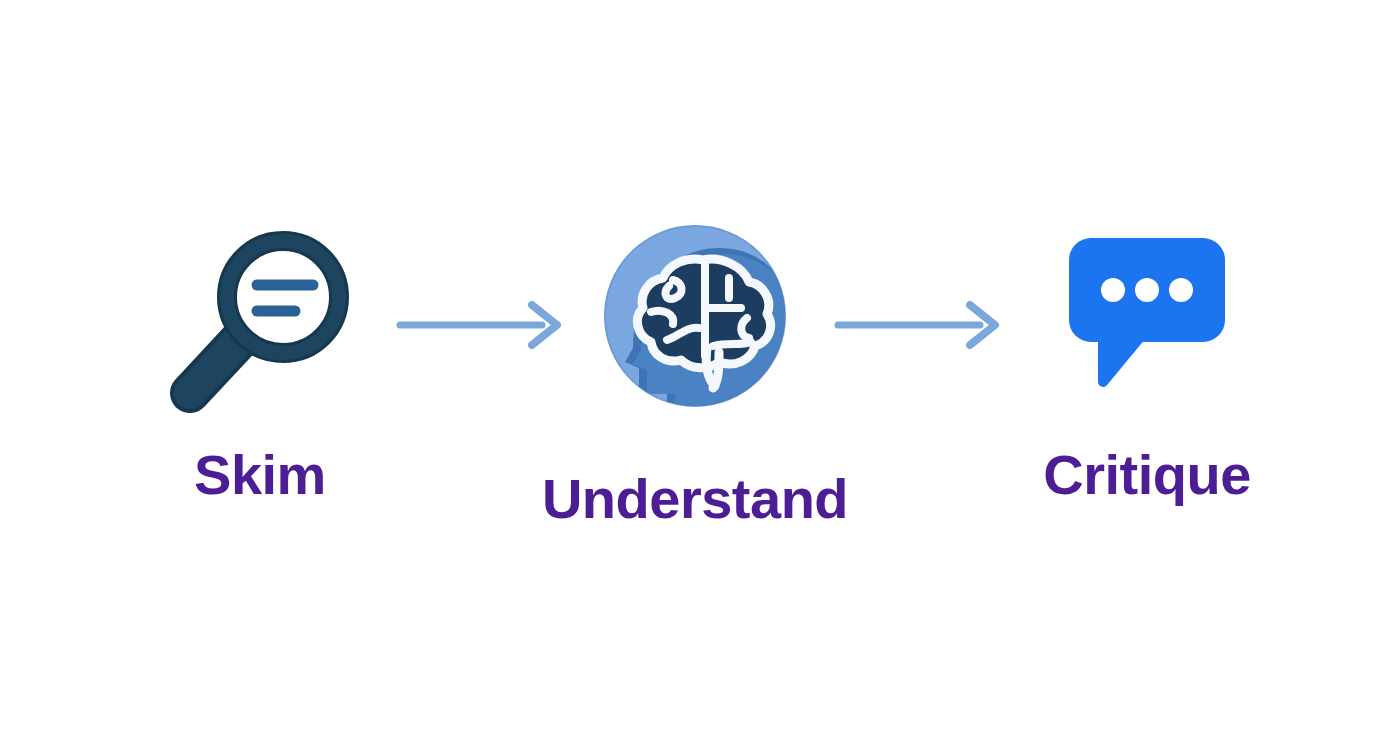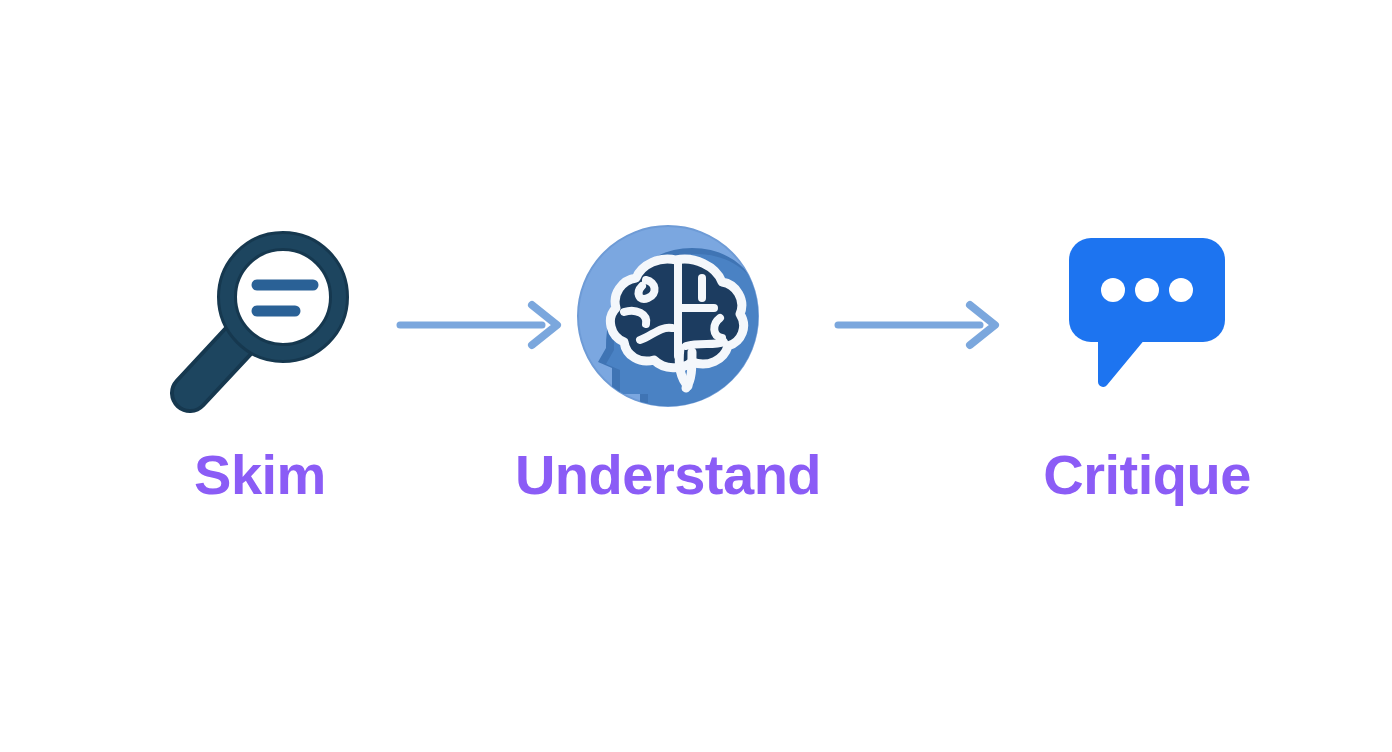--- a/index.html
+++ b/index.html
@@ -39,28 +39,28 @@
   }
   .stage-icon svg {
     display: block;
     overflow: visible;
   }
   .stage-label {
     margin-top: 10px;
     font-size: 56px;
     font-weight: 700;
     letter-spacing: -0.5px;
-    color: #8b5cf6;
+    color: #4c1d95;
     line-height: 1.05;
     white-space: nowrap;
     text-align: center;
     font-family: "Liberation Sans", "DejaVu Sans", sans-serif;
   }
   #stage-skim      { left: 110px; }
-  #stage-understand{ left: 518px; }
+  #stage-understand{ left: 545px; gap: 24px; }
   #stage-critique  { left: 997px; align-items: center; }
 
   .connector {
     position: absolute;
     top: 297px;
     width: 180px;
     height: 56px;
   }
   #connector-1 { left: 392px; }
   #connector-2 { left: 830px; }

